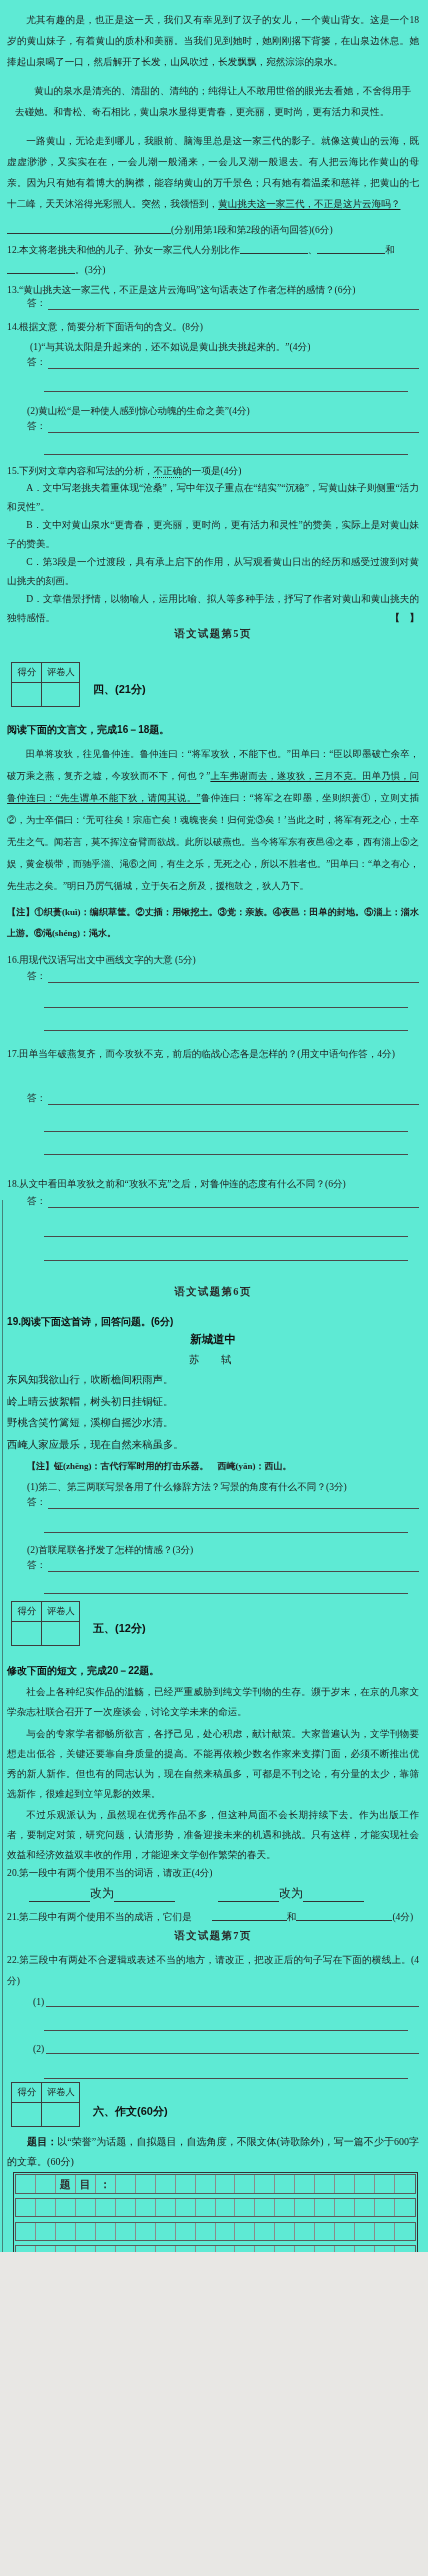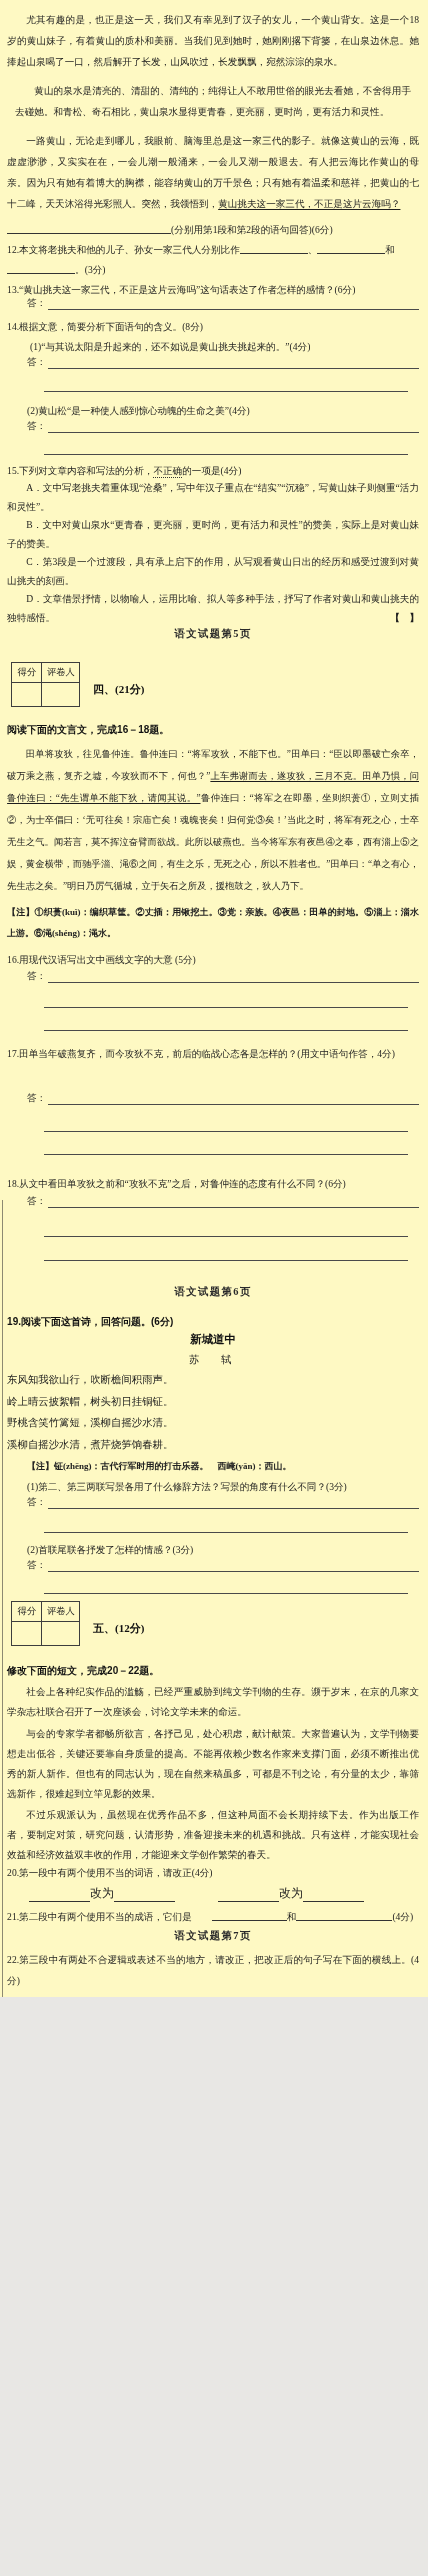--- a/index.html
+++ b/index.html
@@ -1,18 +1,18 @@
 <!DOCTYPE html>
 <html style="font-size:11.4px"><head>
 <meta charset="utf-8">
 <style>
   html,body{margin:0;padding:0;background:#e8e7e4;}
   .sheet{
-    position:relative;width:429px;height:1997px;margin:0 auto;
-    background:#fef9c3;
+    position:relative;width:429px;height:2252px;margin:0 auto;
+    background:#5eead4;
     overflow:hidden;
     color:#222;
     font-family:"Liberation Serif","DejaVu Serif",serif;
   }
   .abs{position:absolute;left:7.1px;right:10px;}
   .t{font-size:9.6px;line-height:21px;text-align:justify;color:#1e1e1e;}
   .ind{text-indent:2em;}
   .ul{text-decoration:underline;text-underline-offset:2.1px;}
   .emph{text-decoration:underline dotted #333;text-decoration-thickness:1.4px;text-underline-offset:2.9px;}
   .blank{display:inline-block;border-bottom:0.9px solid #333;height:10px;vertical-align:-1.4px;}
@@ -23,21 +23,21 @@
   .cont{left:44px;right:21.4px;}
   .footer{text-align:center;font-size:10.4px;font-weight:bold;letter-spacing:1.4px;color:#2a2a2a;}
   .opt{font-size:9.6px;line-height:18.6px;text-align:justify;text-indent:2em;color:#1e1e1e;}
   .opt .bracket{float:right;text-indent:0;font-weight:bold;}
   .scorebox{border-collapse:collapse;background:transparent;}
   .scorebox td{border:1.1px solid #3d3d3d;text-align:center;font-size:9.3px;color:#222;padding:0;}
   .scorebox .r1 td{height:19.3px;}
   .scorebox .r2 td{height:23px;}
   .scorebox .c1{width:29px;}
   .scorebox .c2{width:37px;}
-  .sec-head{font-family:Liberation Serif, serif;font-weight:bold;font-size:11px;color:#111;}
+  .sec-head{font-family:Liberation Sans, sans-serif;font-weight:bold;font-size:11px;color:#111;}
   .intro{font-family:"Liberation Sans","DejaVu Sans",sans-serif;font-weight:bold;font-size:10px;color:#111;}
   .cpass{font-size:9.3px;line-height:22px;text-align:justify;text-indent:2em;color:#1c1c1c;}
   .note{font-size:9px;line-height:21px;font-weight:bold;text-align:justify;color:#222;}
   .poem-title{text-align:center;font-family:"Liberation Sans","DejaVu Sans",sans-serif;font-weight:bold;font-size:11.4px;color:#111;}
   .poem-author{text-align:center;font-size:10.4px;letter-spacing:5.7px;color:#222;}
   .poem-line{font-size:10.4px;color:#1c1c1c;}
   .prompt{font-size:10px;line-height:20px;text-align:justify;text-indent:2em;color:#1a1a1a;}
   .prompt .lead{font-family:"Liberation Sans","DejaVu Sans",sans-serif;font-weight:bold;}
   .blankrow{display:flex;align-items:flex-end;font-size:12px;color:#1e1e1e;}
   .gap60{width:43px}.gap28{width:20px}
@@ -155,21 +155,21 @@
     </div>
 
   <div class="abs footer" style="top:1285px">语文试题第6页</div>
 
   <div class="abs intro" style="top:1315px">19.阅读下面这首诗，回答问题。(6分)</div>
   <div class="abs poem-title" style="top:1332px">新城道中</div>
   <div class="abs poem-author" style="top:1353px">苏　轼</div>
   <div class="abs poem-line" style="top:1373px">东风知我欲山行，吹断檐间积雨声。</div>
   <div class="abs poem-line" style="top:1395px">岭上晴云披絮帽，树头初日挂铜钲。</div>
   <div class="abs poem-line" style="top:1416px">野桃含笑竹篱短，溪柳自摇沙水清。</div>
-  <div class="abs poem-line" style="top:1438px">溪柳自摇沙水清，煮芹烧笋饷春耕。</div>
+  <div class="abs poem-line" style="top:1438px">西崦人家应最乐，现在自然来稿虽多。</div>
   <div class="abs note" style="top:1456px;left:27px">【注】钲(zhēng)：古代行军时用的打击乐器。　西崦(yān)：西山。</div>
   <div class="abs t" style="top:1476px;left:27px">(1)第二、第三两联写景各用了什么修辞方法？写景的角度有什么不同？(3分)</div>
   <div class="abs ansline" style="top:1496px;left:27px">
       <span class="lab">答：</span>
       <span class="line"></span>
     </div>
   <div class="abs ansline cont" style="top:1521px">
       <span class="line"></span>
     </div>
   <div class="abs t" style="top:1539px;left:27px">(2)首联尾联各抒发了怎样的情感？(3分)</div>
@@ -237,20 +237,21 @@
           <td class="c2">评卷人</td>
         </tr>
     <tr class="r2">
           <td class="c1"></td>
           <td class="c2"></td>
         </tr>
   </tbody>
     </table>
   <div class="abs sec-head" style="top:2104px;left:93px">六、作文(60分)</div>
 
+  <div class="abs prompt" style="top:2132px"><span class="lead">题目：</span><span>以“荣誉”为话题，自拟题目，自选角度，不限文体(诗歌除外)，写一篇不少于600字的文章。(60分)</span></div>
 
   <div class="egrid" style="top:2172px" id="essay-grid">
       <div class="grow">
         <div class="gcell"></div>
         <div class="gcell"></div>
         <div class="gcell">题</div>
         <div class="gcell">目</div>
         <div class="gcell">：</div>
         <div class="gcell"></div>
         <div class="gcell"></div>

